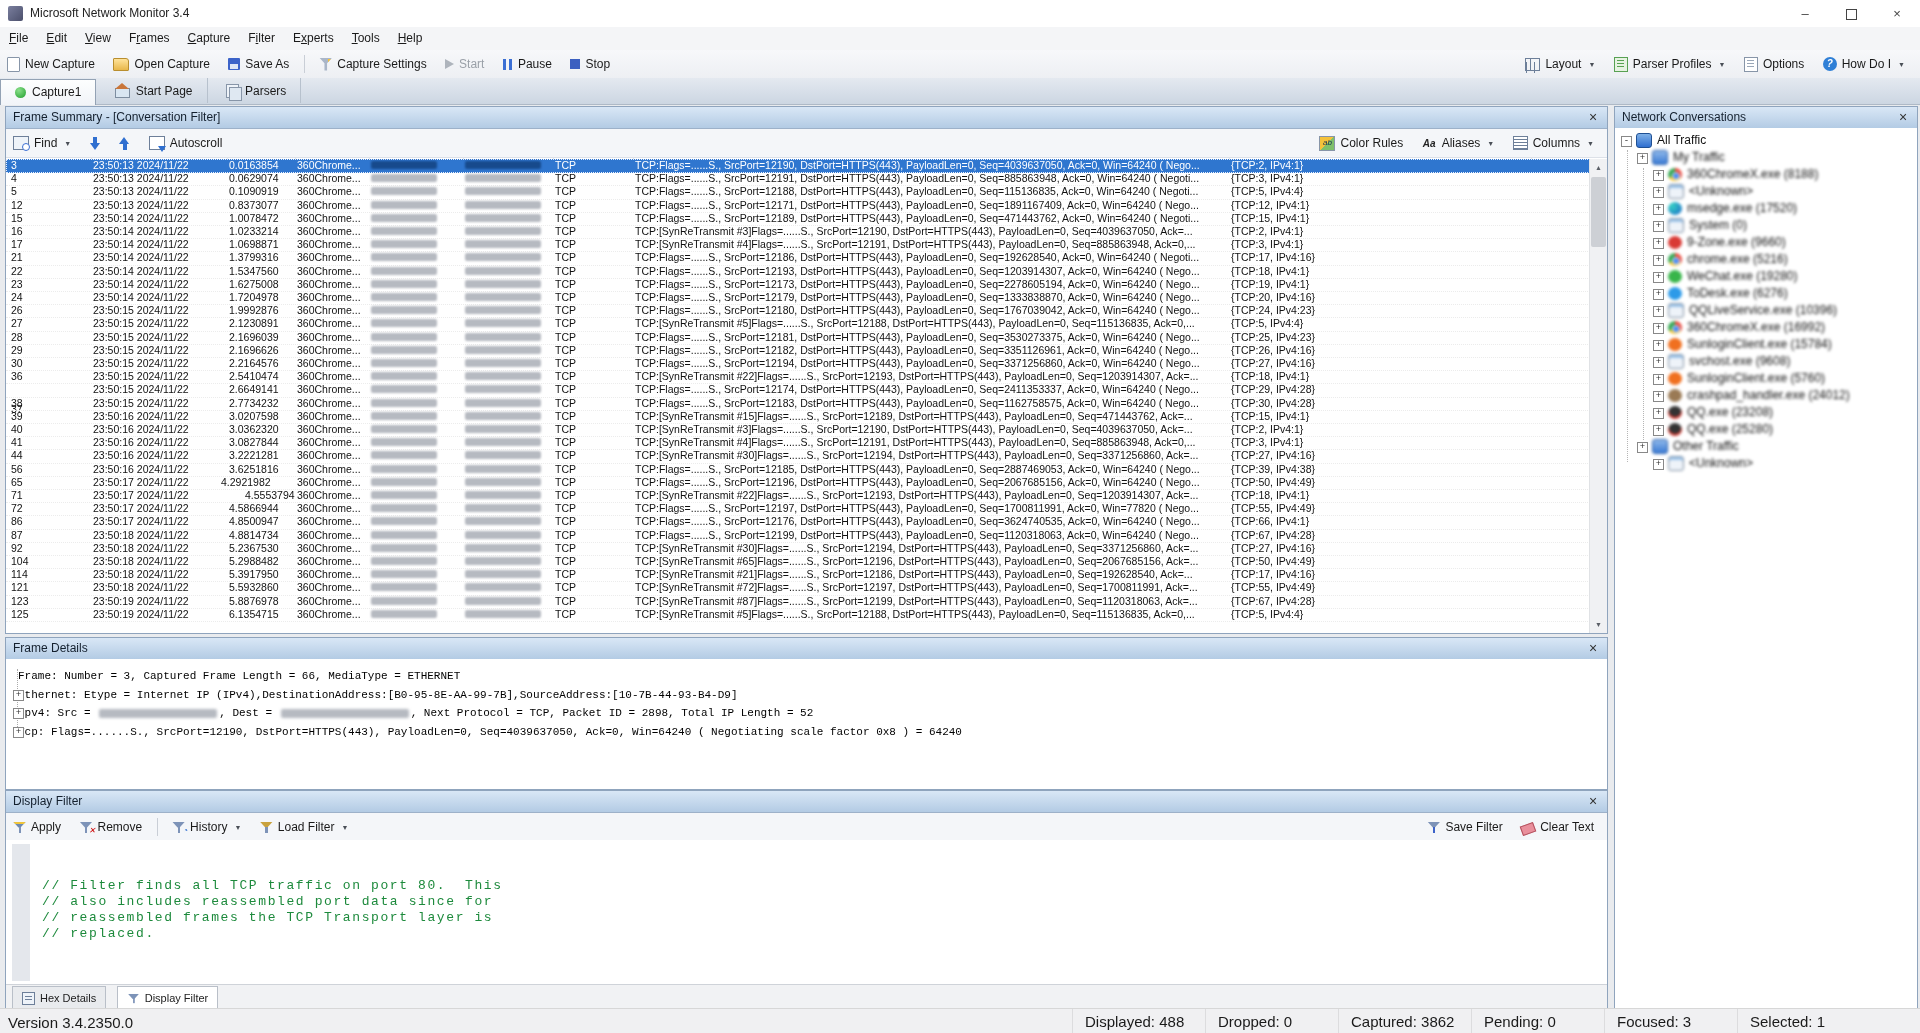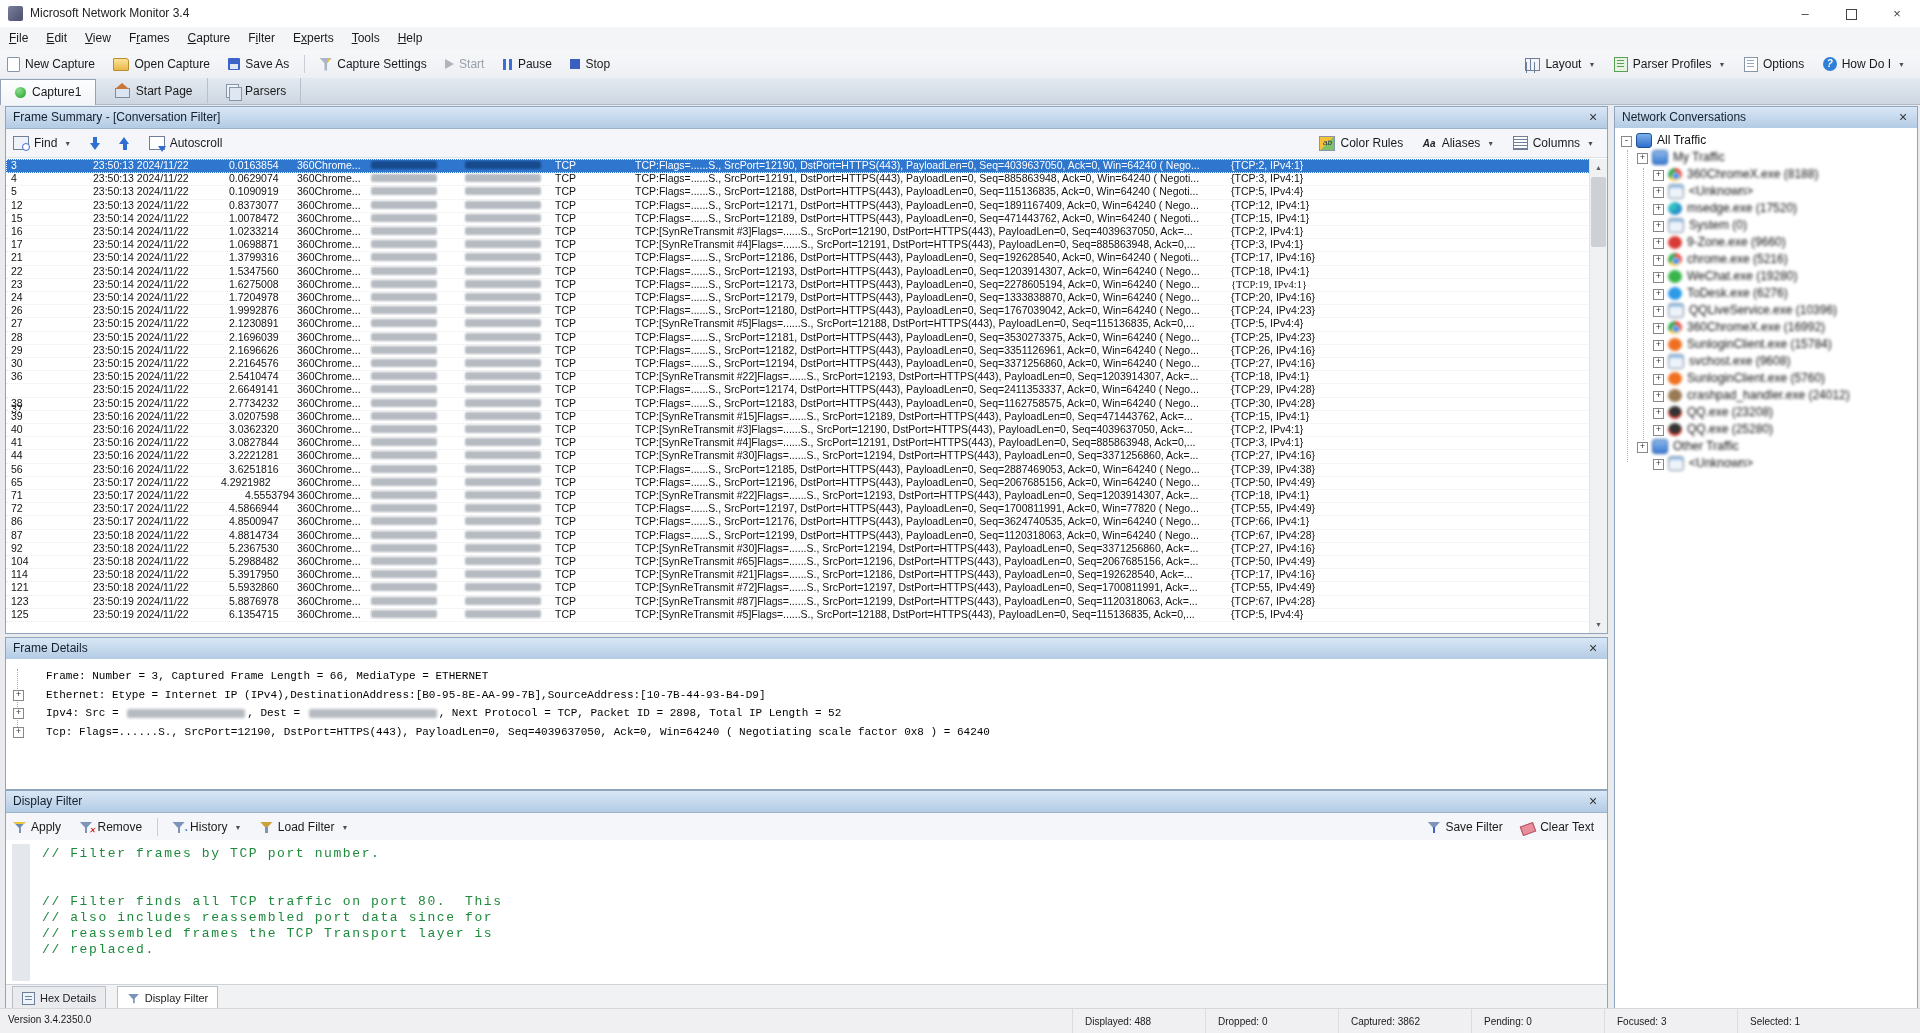--- a/index.html
+++ b/index.html
@@ -69,21 +69,21 @@
   .blob{display:inline-block;height:8px;border-radius:2px;background:#b6bac1;filter:blur(1.3px);}
   .sel .blob{background:#174a8c;}
   .hblob{width:46px;background:#c4c8ce;margin-top:7px;}
   
   .vsb{position:absolute;right:0;top:52px;bottom:0;width:17px;background:#f0f1f3;border-left:1px solid #e0e2e5;}
   .vsb .sbtn{position:absolute;left:0;width:17px;height:17px;text-align:center;font-size:7px;color:#5a5f66;line-height:17px;}
   .vsb .up{top:0;} .vsb .down{bottom:0;}
   .vsb .thumb{position:absolute;left:1px;top:18px;width:15px;height:70px;background:#cdd0d5;border-radius:2px;}
   
   #fd-body{position:absolute;left:0;right:0;top:21px;bottom:0;background:#fff;overflow:hidden;font-family:"Liberation Mono",monospace;font-size:11px;color:#000;}
-  .fd-line{position:relative;height:18.5px;line-height:18.5px;white-space:nowrap;padding-left:40px;}
+  .fd-line{position:relative;height:18.5px;line-height:18.5px;white-space:nowrap;padding-left:12px;}
   .fd-exp{position:absolute;left:7px;top:4px;width:9px;height:9px;border:1px solid #888;background:#fff;font-size:9px;line-height:8px;text-align:center;color:#333;font-family:"Liberation Mono",monospace;}
   .fd-guide{position:absolute;left:11px;top:10px;height:58px;border-left:1px dotted #aaa;}
   .fd-blob{display:inline-block;height:9px;border-radius:2px;background:#b6bac1;filter:blur(1.5px);vertical-align:middle;margin:0 2px;}
   
   #df-code{position:absolute;left:0;right:0;top:49px;bottom:24px;background:#fff;overflow:hidden;}
   #df-gutter{position:absolute;left:6px;top:4px;bottom:4px;width:18px;background:#e4e7ec;}
   #df-lines{position:absolute;left:36px;top:6px;right:4px;font-family:"Liberation Mono",monospace;font-size:13px;letter-spacing:1.6px;}
   .code-line{height:16px;line-height:16px;white-space:pre;color:#23233a;}
   .code-line.comment{color:#1d8a3c;}
   #df-tabs{position:absolute;left:0;right:0;bottom:0;height:24px;background:#f1f2f4;border-top:1px solid #cfd3d9;}
@@ -127,21 +127,21 @@
   .t-edge{border-radius:50%;background:radial-gradient(circle at 30% 30%,#35d2c4,#1b66c9);}
   .t-window{background:#eef3f9;border:1px solid #7d8da0;box-shadow:inset 0 3px 0 #9cc3e8;}
   .t-red{border-radius:50%;background:#d93a35;}
   .t-green{border-radius:50%;background:#38b54a;}
   .t-blue{border-radius:50%;background:#2d9ae8;}
   .t-orange{border-radius:50%;background:#f07020;}
   .t-brown{border-radius:50%;background:#9a7a55;}
   .t-penguin{border-radius:50%;background:radial-gradient(circle at 50% 35%,#333 0 55%,#d2382f 56% 100%);}
   .nc-guide{position:absolute;border-left:1px dotted #b5b5b5;}
   
-  #statusbar{left:0;top:1008px;width:1920px;height:25px;background:#f0f0f2;border-top:1px solid #d7d7d7;font-size:10px;}
+  #statusbar{left:0;top:1008px;width:1920px;height:25px;background:#f0f0f2;border-top:1px solid #d7d7d7;font-size:15px;}
   #status-version{left:8px;top:5px;color:#1a1a1a;}
   #status-stats{position:absolute;right:50px;top:0;height:25px;display:flex;}
   .stat{width:120px;border-left:1px solid #dcdcde;padding-left:12px;line-height:25px;color:#1a1a1a;}
 </style>
 </head>
 <body>
 
 <div id="titlebar" class="abs">
   <div id="app-icon" class="abs"></div>
   <div id="title-text" class="abs">Microsoft Network Monitor 3.4</div>
@@ -371,21 +371,21 @@
       </div>
       <div class="fs-row" style="top: 118.8px;">
         <span class="fs-cell" style="left: 2px; width: 80px;">23</span>
         <span class="fs-cell" style="left: 84px; width: 134px;">23:50:14 2024/11/22</span>
         <span class="fs-cell" style="left: 220px; width: 66px;">1.6275008</span>
         <span class="fs-cell" style="left: 288px; width: 72px;">360Chrome...</span>
         <span class="fs-cell" style="left: 362px; width: 92px;"><i class="blob" style="width: 66px; margin-top: 2px;"></i></span>
         <span class="fs-cell" style="left: 456px; width: 88px;"><i class="blob" style="width: 76px; margin-top: 2px;"></i></span>
         <span class="fs-cell" style="left: 546px; width: 78px;">TCP</span>
         <span class="fs-cell" style="left: 626px; width: 594px;">TCP:Flags=......S., SrcPort=12173, DstPort=HTTPS(443), PayloadLen=0, Seq=2278605194, Ack=0, Win=64240 ( Nego...</span>
-        <span class="fs-cell" style="left: 1222px; width: 300px; font-family: Liberation Serif, serif;">{TCP:19, IPv4:1}</span>
+        <span class="fs-cell" style="left: 1222px; width: 300px;">{TCP:19, IPv4:1}</span>
       </div>
       <div class="fs-row" style="top: 132px;">
         <span class="fs-cell" style="left: 2px; width: 80px;">24</span>
         <span class="fs-cell" style="left: 84px; width: 134px;">23:50:14 2024/11/22</span>
         <span class="fs-cell" style="left: 220px; width: 66px;">1.7204978</span>
         <span class="fs-cell" style="left: 288px; width: 72px;">360Chrome...</span>
         <span class="fs-cell" style="left: 362px; width: 92px;"><i class="blob" style="width: 66px; margin-top: 2px;"></i></span>
         <span class="fs-cell" style="left: 456px; width: 88px;"><i class="blob" style="width: 76px; margin-top: 2px;"></i></span>
         <span class="fs-cell" style="left: 546px; width: 78px;">TCP</span>
         <span class="fs-cell" style="left: 626px; width: 594px;">TCP:Flags=......S., SrcPort=12179, DstPort=HTTPS(443), PayloadLen=0, Seq=1333838870, Ack=0, Win=64240 ( Nego...</span>
@@ -713,21 +713,20 @@
         </span>
       <span class="tbtn">
           <i class="ic i-eraser"></i>
           <span>Clear Text</span>
         </span>
     </span>
   </div>
   <div id="df-code">
     <div id="df-gutter"></div>
     <div id="df-lines">
-        <div class="code-line comment">// Filter frames by TCP port number.</div>
         <div class="code-line "> </div>
         <div class="code-line "> </div>
         <div class="code-line comment">// Filter finds all TCP traffic on port 80.  This</div>
         <div class="code-line comment">// also includes reassembled port data since for</div>
         <div class="code-line comment">// reassembled frames the TCP Transport layer is</div>
         <div class="code-line comment">// replaced.</div>
       </div>
   </div>
   <div id="df-tabs">
     <span class="df-tab">

